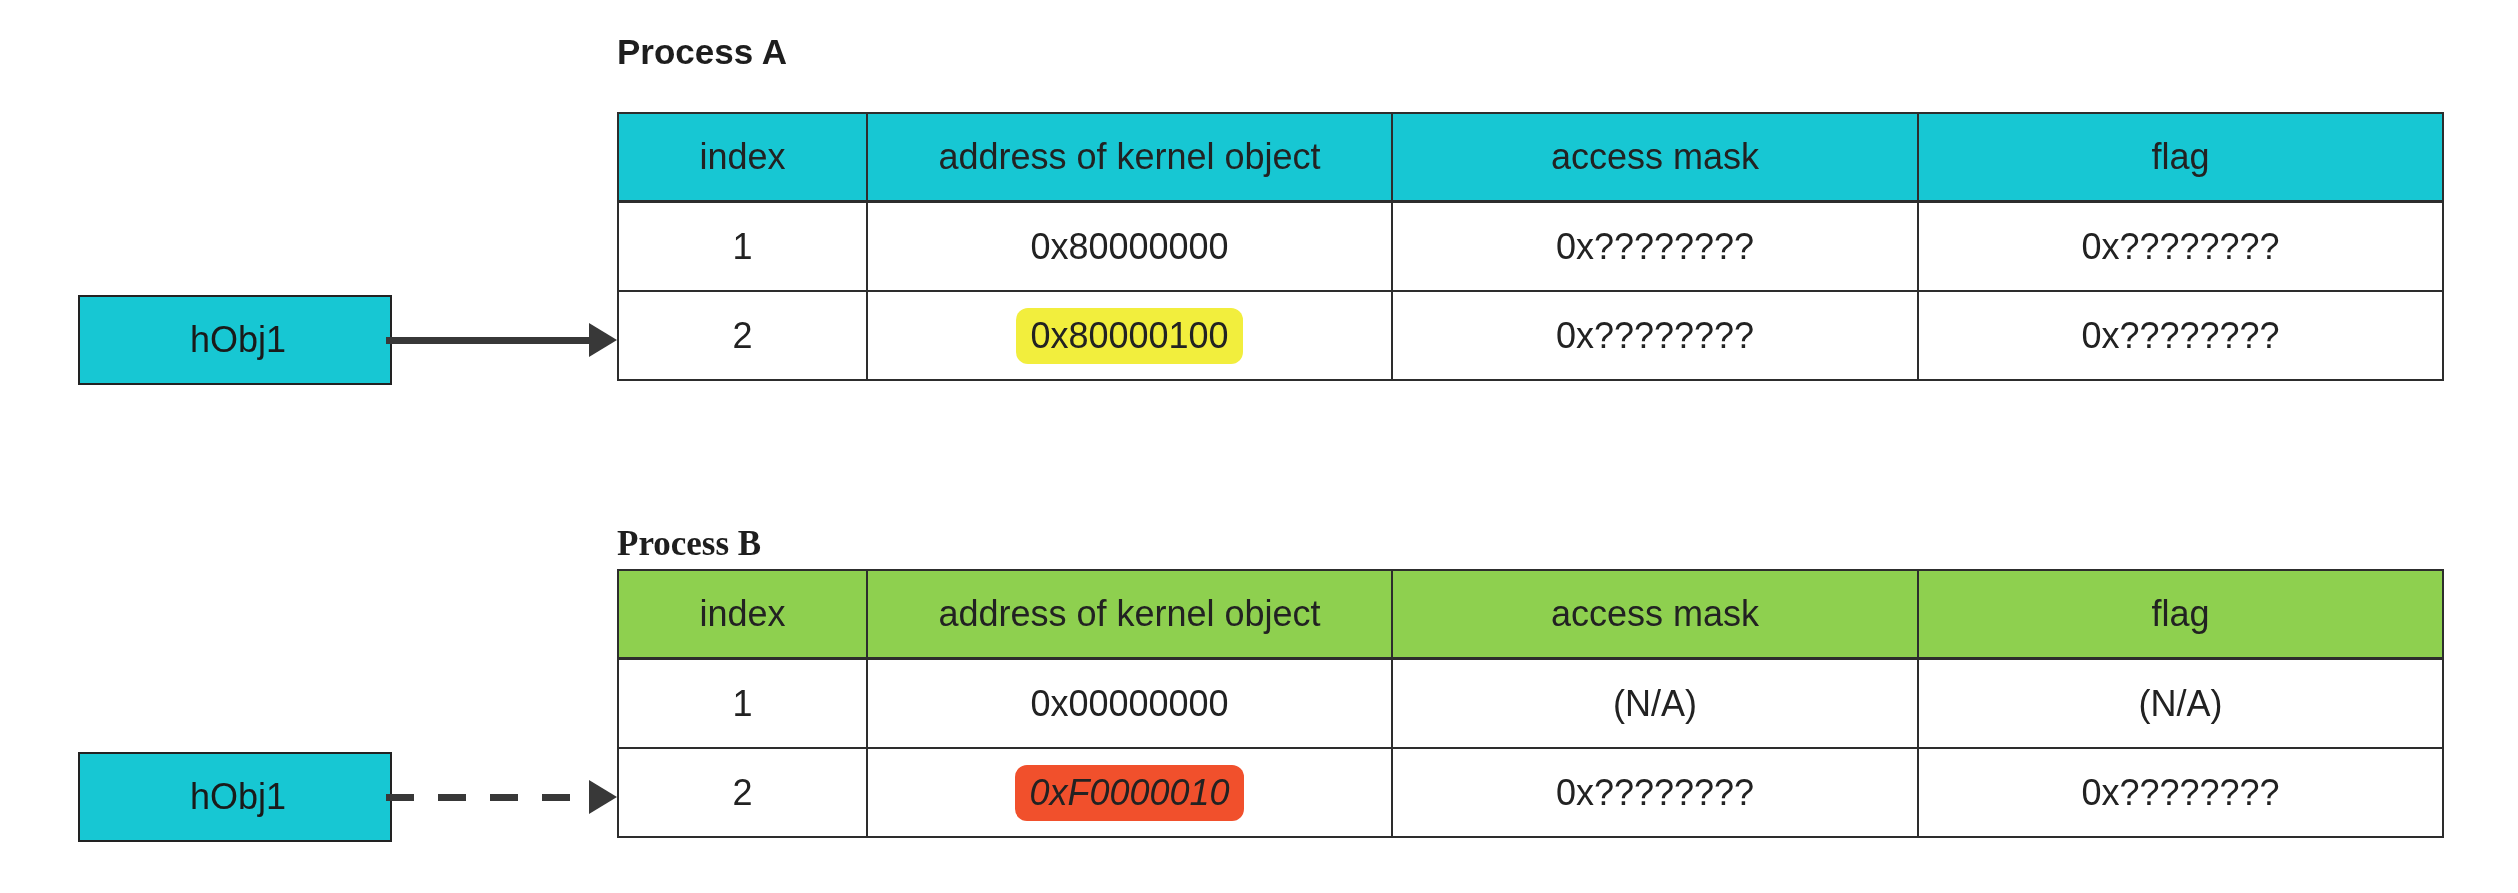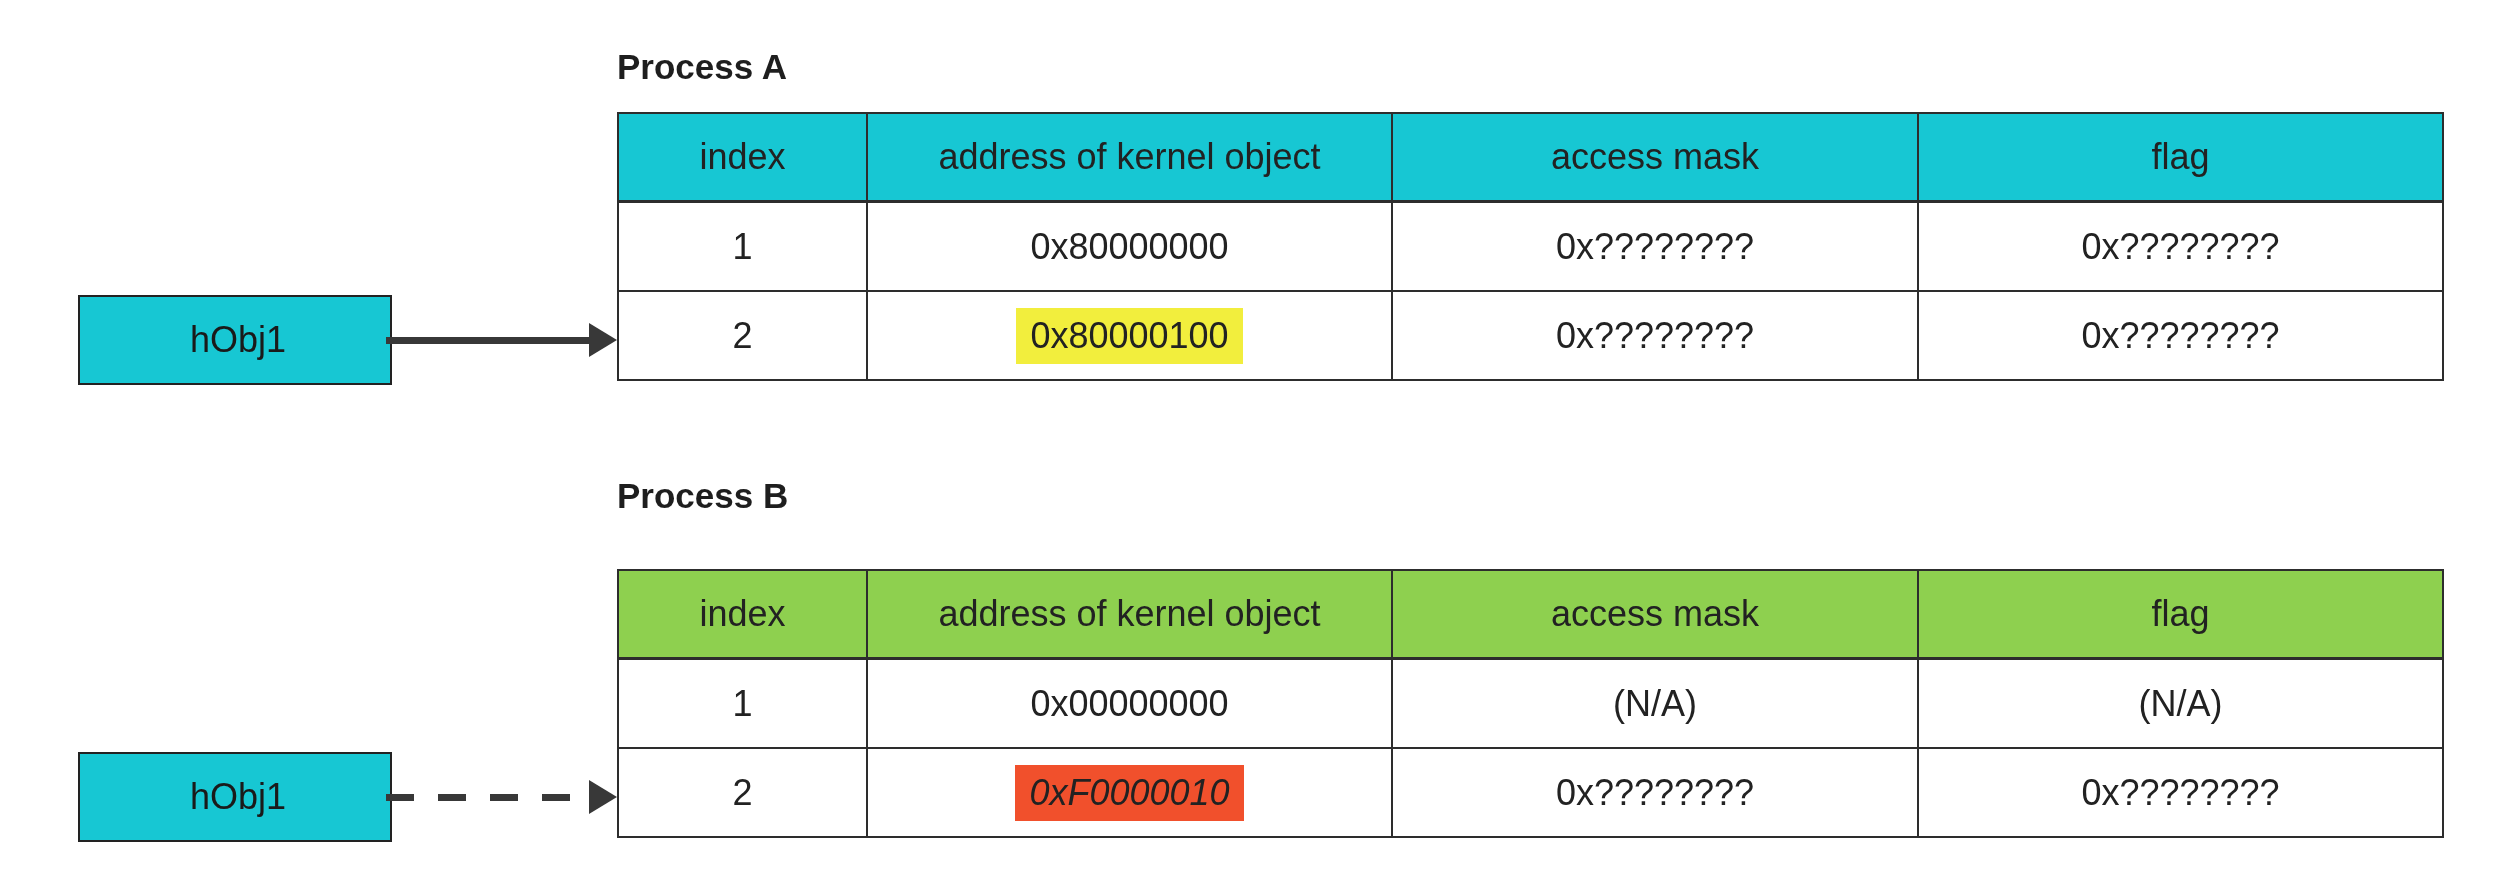--- a/index.html
+++ b/index.html
@@ -20,22 +20,22 @@
   
   .proc-title {
     position: absolute;
     left: 617px;
     font-size: 35px;
     font-weight: 700;
     line-height: 40px;
     color: #1e1e1e;
     white-space: nowrap;
   }
-  #title-a { top: 47px; }
-  #title-b { top: 476px; }
+  #title-a { top: 32px; }
+  #title-b { top: 524px; font-family: Liberation Serif, serif; }
 
   
   .ktable {
     position: absolute;
     left: 617px;
     border-collapse: collapse;
     table-layout: fixed;
   }
   #table-a { top: 112px; }
   #table-b { top: 569px; }
@@ -53,20 +53,21 @@
   .ktable th { height: 86px; }
   .ktable td { height: 87px; background: #ffffff; }
   .ktable thead th { border-bottom-width: 3px; }
   #table-a thead th { background: #17c7d3; }
   #table-b thead th { background: #8ed04f; }
 
   .hl {
     display: inline-block;
     padding: 6px 14px;
     line-height: 44px;
+    border-radius: 12px;
   }
   .hl-yellow { background: #f2ee3d; }
   .hl-red    { background: #f1502c; font-style: italic; }
 
   
   .handle-box {
     position: absolute;
     left: 78px;
     width: 304px;
     height: 86px;

